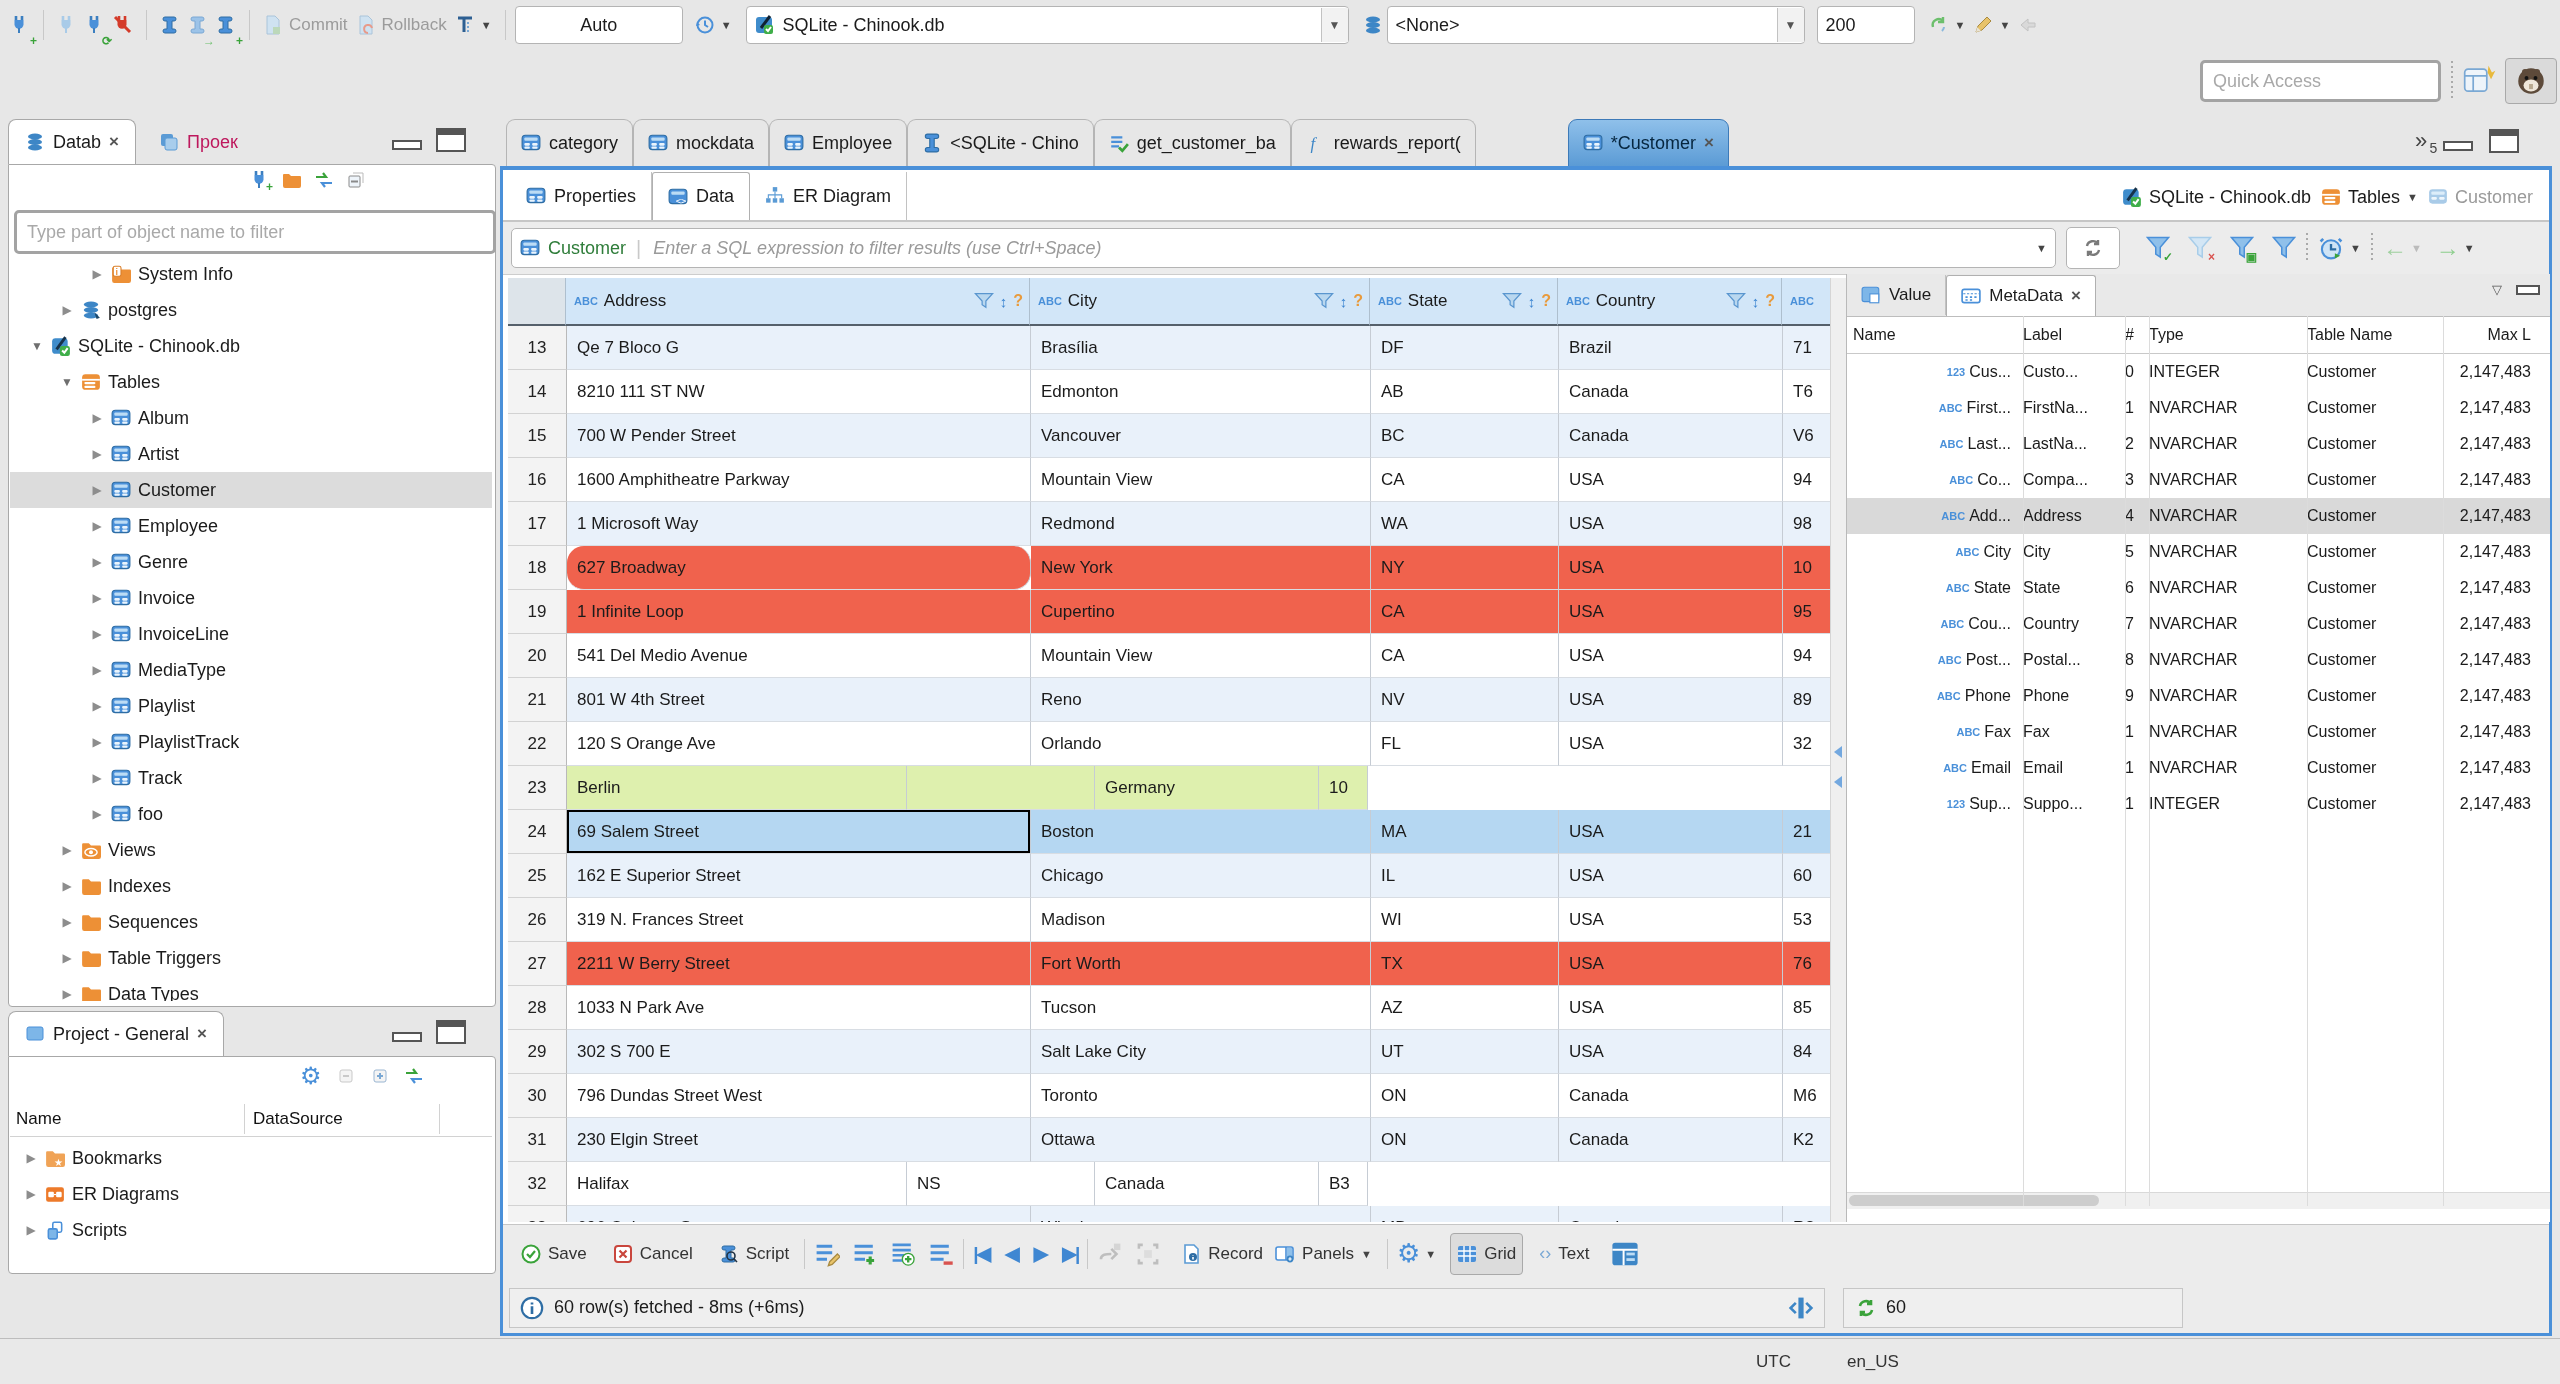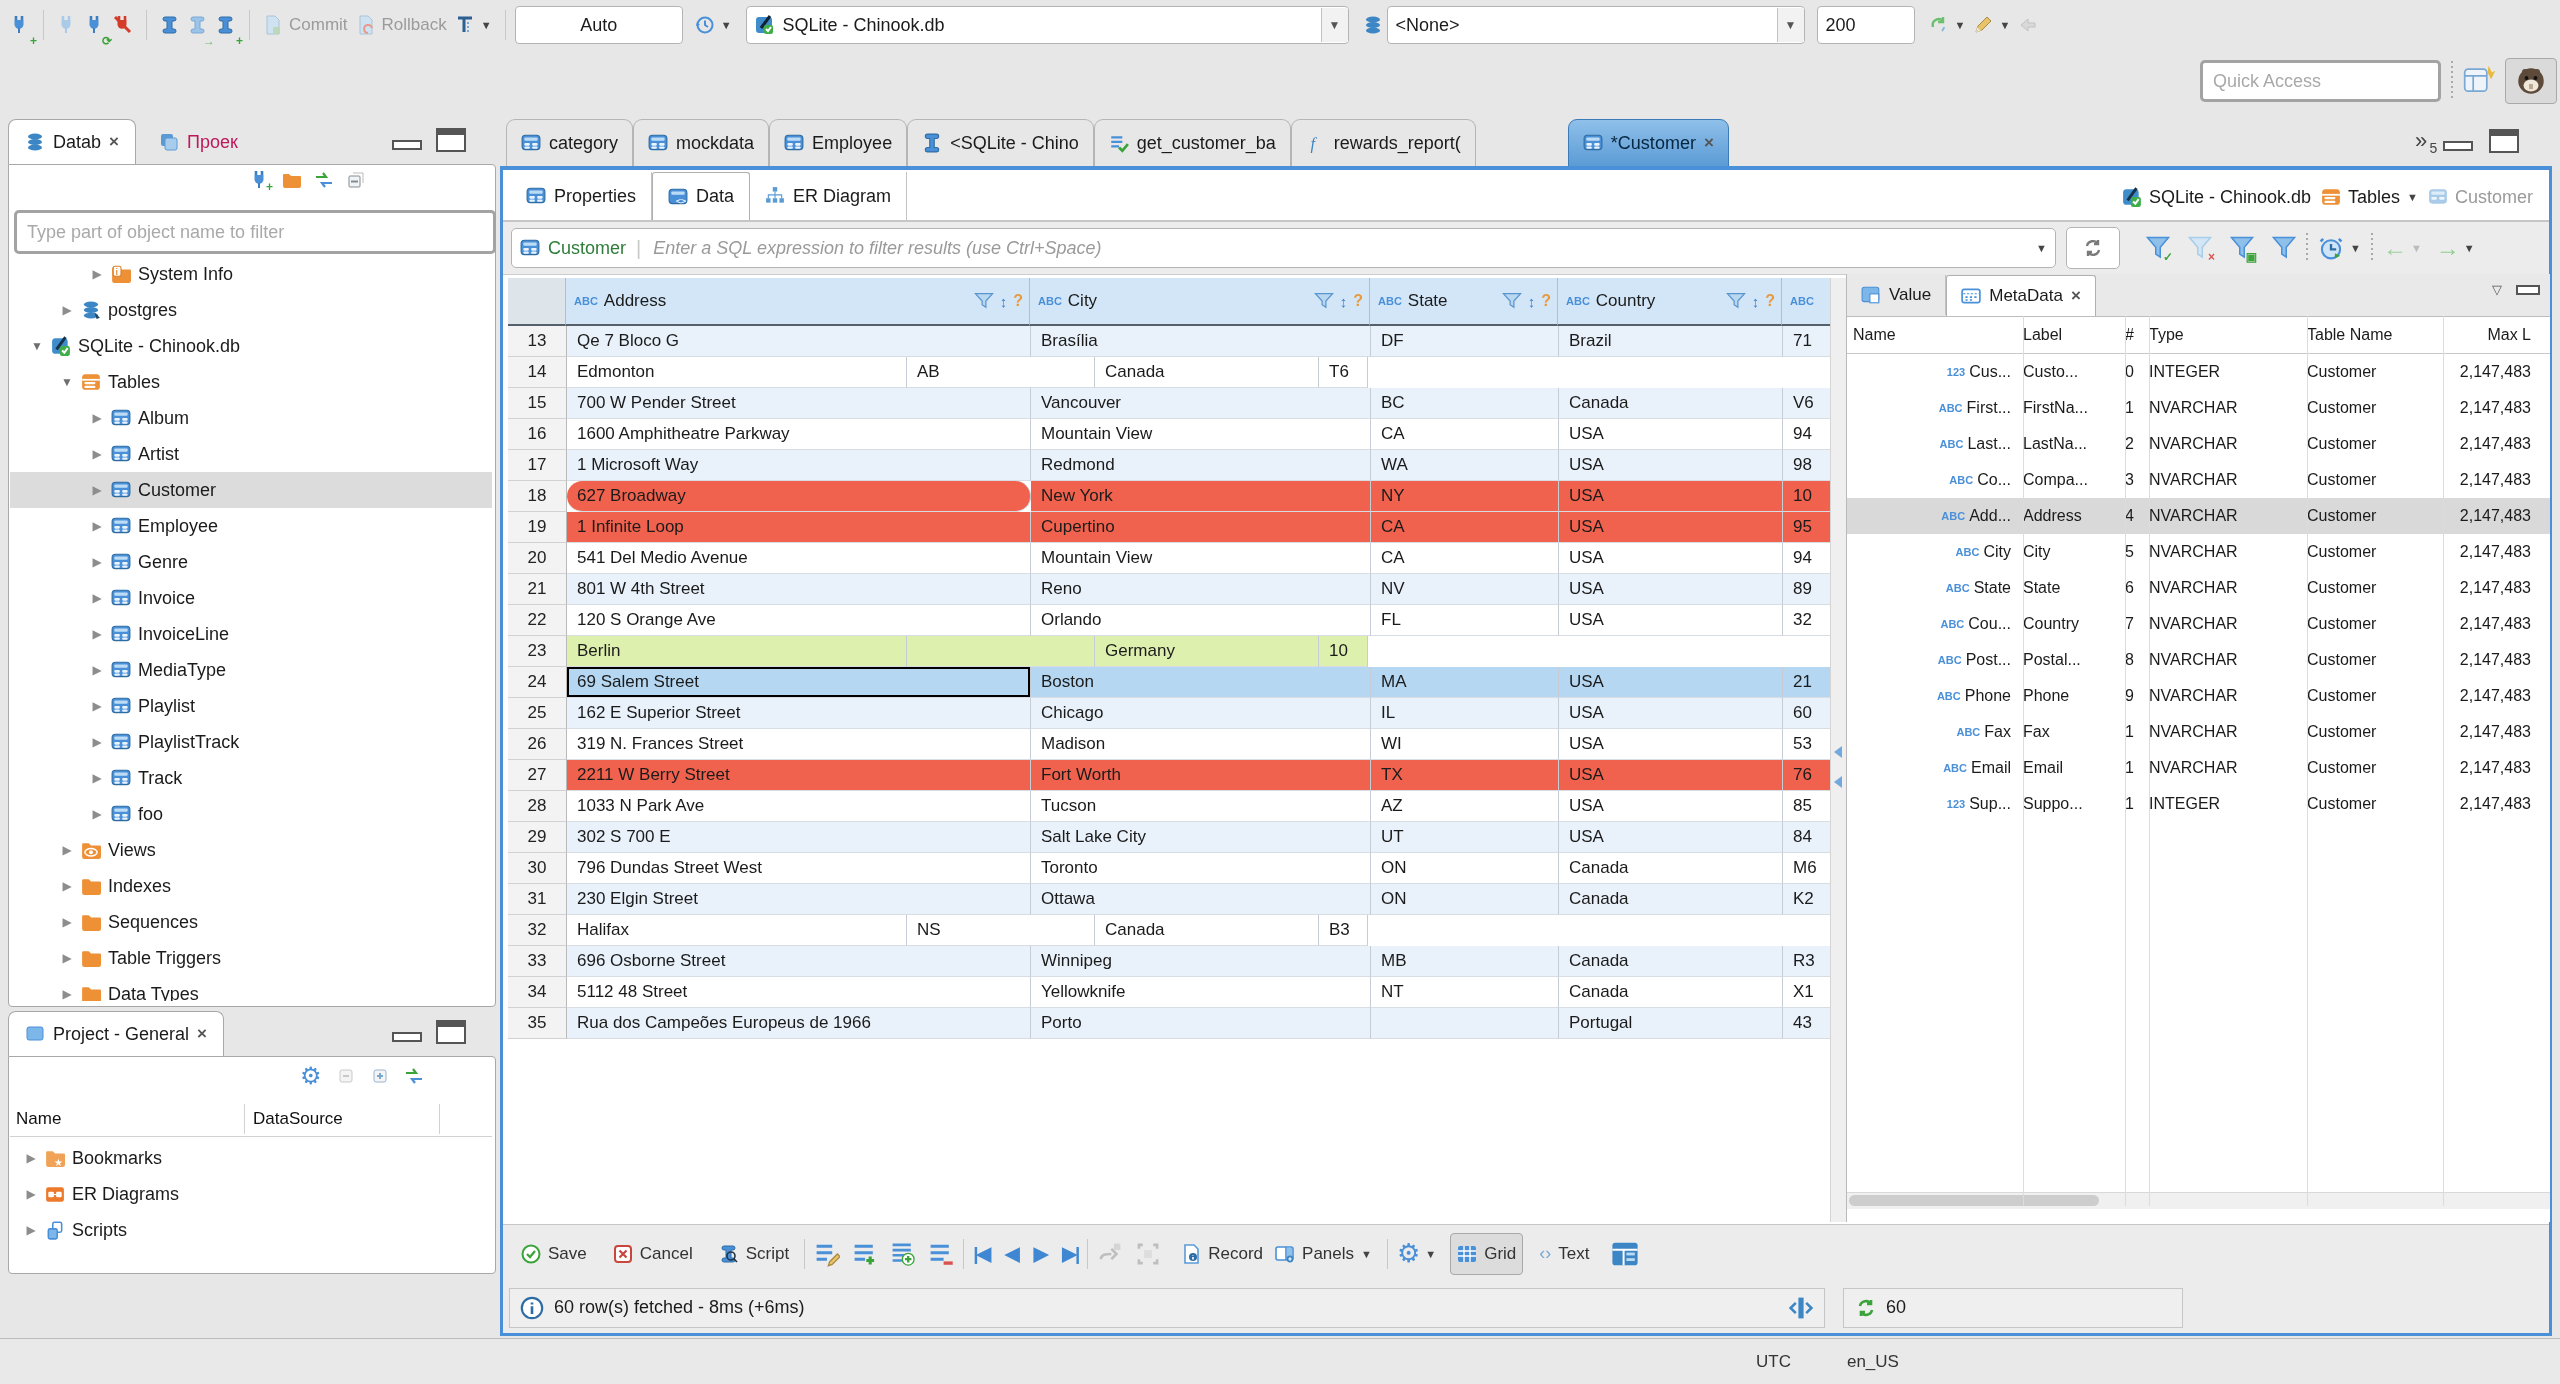--- a/index.html
+++ b/index.html
@@ -40,21 +40,21 @@
   .etab.active{background:linear-gradient(#8fc0ea,#5b9bd5);border:1px solid #3d7ab8;color:#06263f;}
   .stab{display:inline-flex;align-items:center;gap:8px;height:48px;padding:0 15px;font-size:18px;background:transparent;border-right:1px solid #c2c2c2;}
   .stab.active{background:#fff;border:1px solid #b0b0b0;border-bottom:none;border-radius:3px 3px 0 0;}
   .crumb{display:inline-flex;align-items:center;gap:7px;font-size:18px;}
   .muted{color:#9a9a9a;}
   
   .gh{display:flex;align-items:center;box-sizing:border-box;background:#d2e6f8;border-right:1px solid #aebfce;border-bottom:2px solid #55606b;height:48px;padding:0 6px 0 8px;gap:6px;}
   .kind{font-size:11px;font-weight:bold;color:#4a90d9;letter-spacing:0;}
   .q{color:#e89a3c;font-weight:bold;font-size:16px;}
   .updown{color:#3f87d2;font-size:15px;}
-  .grow{display:flex;height:31px;box-sizing:border-box;}
+  .grow{display:flex;height:44px;box-sizing:border-box;}
   .gnum{width:58px;flex:0 0 58px;background:#f3f3f3;border-right:1px solid #b9b9b9;border-bottom:1px solid #d2d2d2;display:flex;align-items:center;justify-content:center;color:#222;}
   .gcell{box-sizing:border-box;border-right:1px solid #c6ccd4;border-bottom:1px solid #d8dde3;display:flex;align-items:center;padding:0 10px;white-space:nowrap;overflow:hidden;}
   .grow.stripe .gcell{background:#e9f1fa;}
   .grow.red .gcell{background:#f0624d;}
   .grow.green .gcell{background:#def0ae;}
   .grow.sel .gcell{background:#b5d7f2;}
   .selcell{box-shadow:inset 0 0 0 2px #000;}
   
   .mtab{display:inline-flex;align-items:center;gap:8px;height:40px;padding:0 14px;font-size:17px;border-right:1px solid #c2c2c2;}
   .mtab.active{background:#fff;border:1px solid #b0b0b0;border-bottom:none;border-radius:3px 3px 0 0;}
@@ -934,20 +934,21 @@
       <div class="grow stripe">
         <div class="gnum">13</div>
         <div class="gcell" style="width: 464px; flex: 0 0 464px;">Qe 7 Bloco G</div>
         <div class="gcell" style="width: 340px; flex: 0 0 340px;">Brasília</div>
         <div class="gcell" style="width: 188px; flex: 0 0 188px;">DF</div>
         <div class="gcell" style="width: 224px; flex: 0 0 224px;">Brazil</div>
         <div class="gcell" style="width: 49px; flex: 0 0 49px;">71</div>
       </div>
       <div class="grow">
         <div class="gnum">14</div>
+        <div class="gcell" style="width: 464px; flex: 0 0 464px;">8210 111 ST NW</div>
         <div class="gcell" style="width: 340px; flex: 0 0 340px;">Edmonton</div>
         <div class="gcell" style="width: 188px; flex: 0 0 188px;">AB</div>
         <div class="gcell" style="width: 224px; flex: 0 0 224px;">Canada</div>
         <div class="gcell" style="width: 49px; flex: 0 0 49px;">T6</div>
       </div>
       <div class="grow stripe">
         <div class="gnum">15</div>
         <div class="gcell" style="width: 464px; flex: 0 0 464px;">700 W Pender Street</div>
         <div class="gcell" style="width: 340px; flex: 0 0 340px;">Vancouver</div>
         <div class="gcell" style="width: 188px; flex: 0 0 188px;">BC</div>

